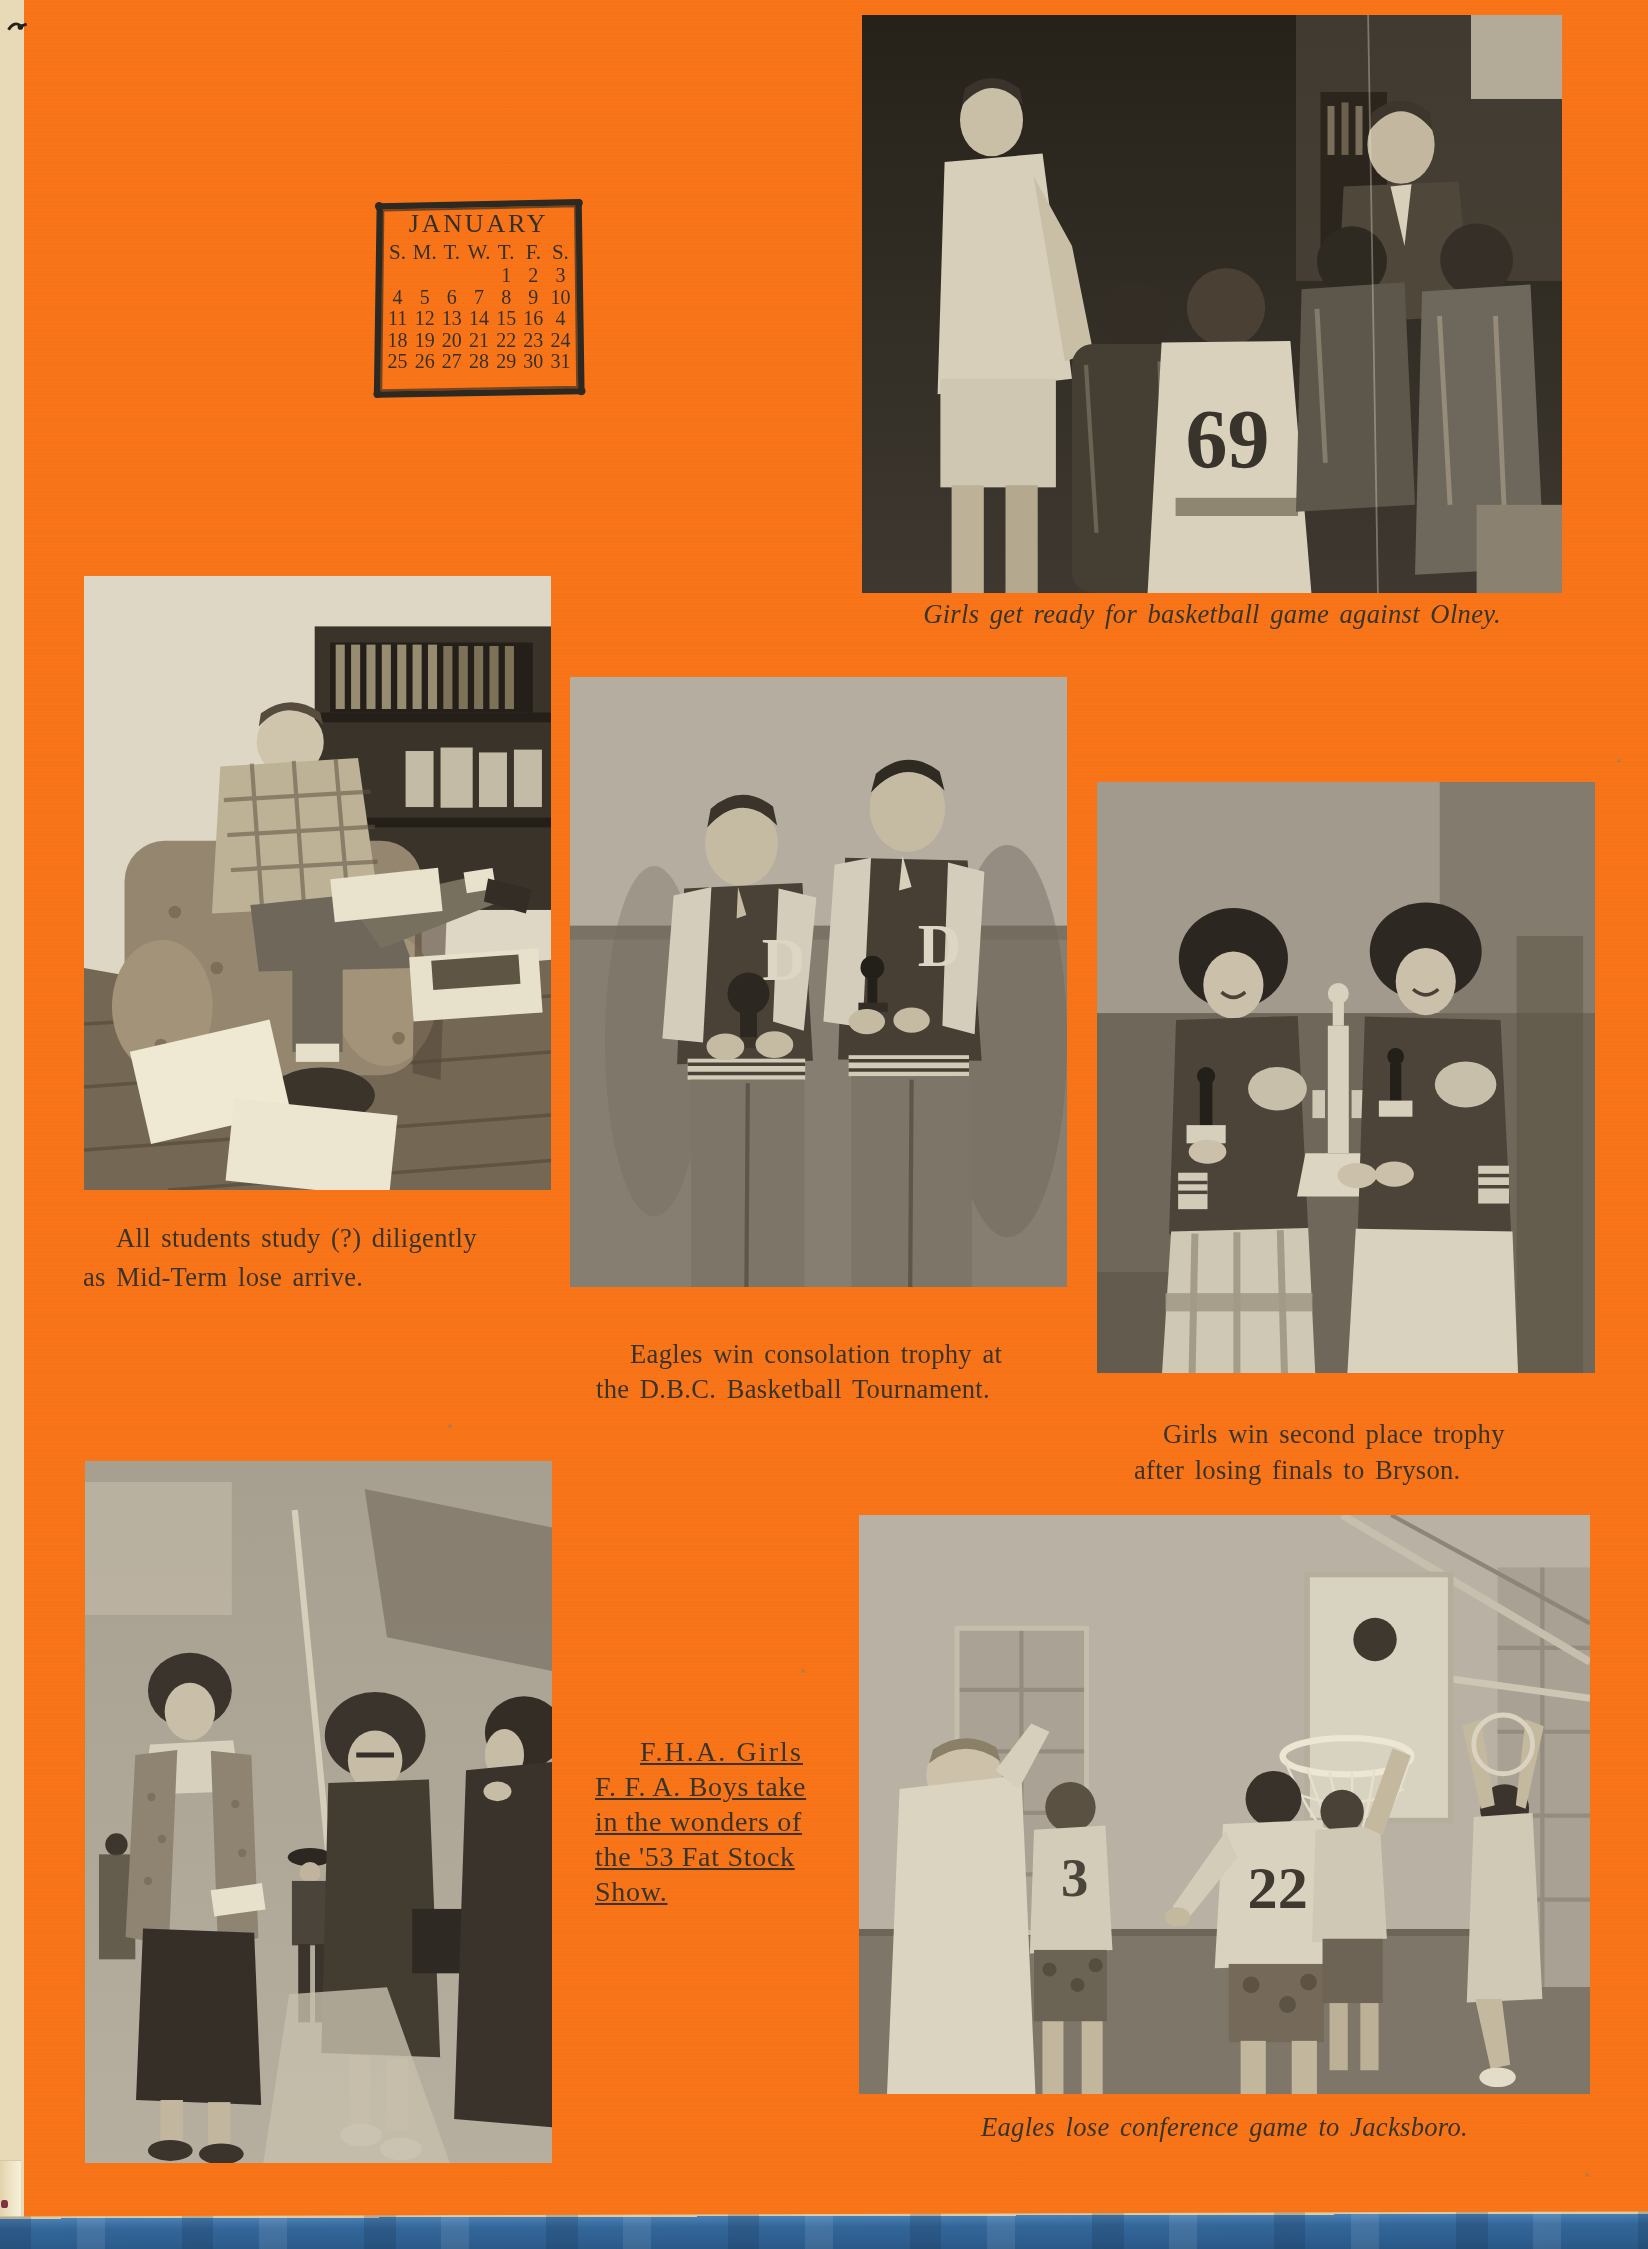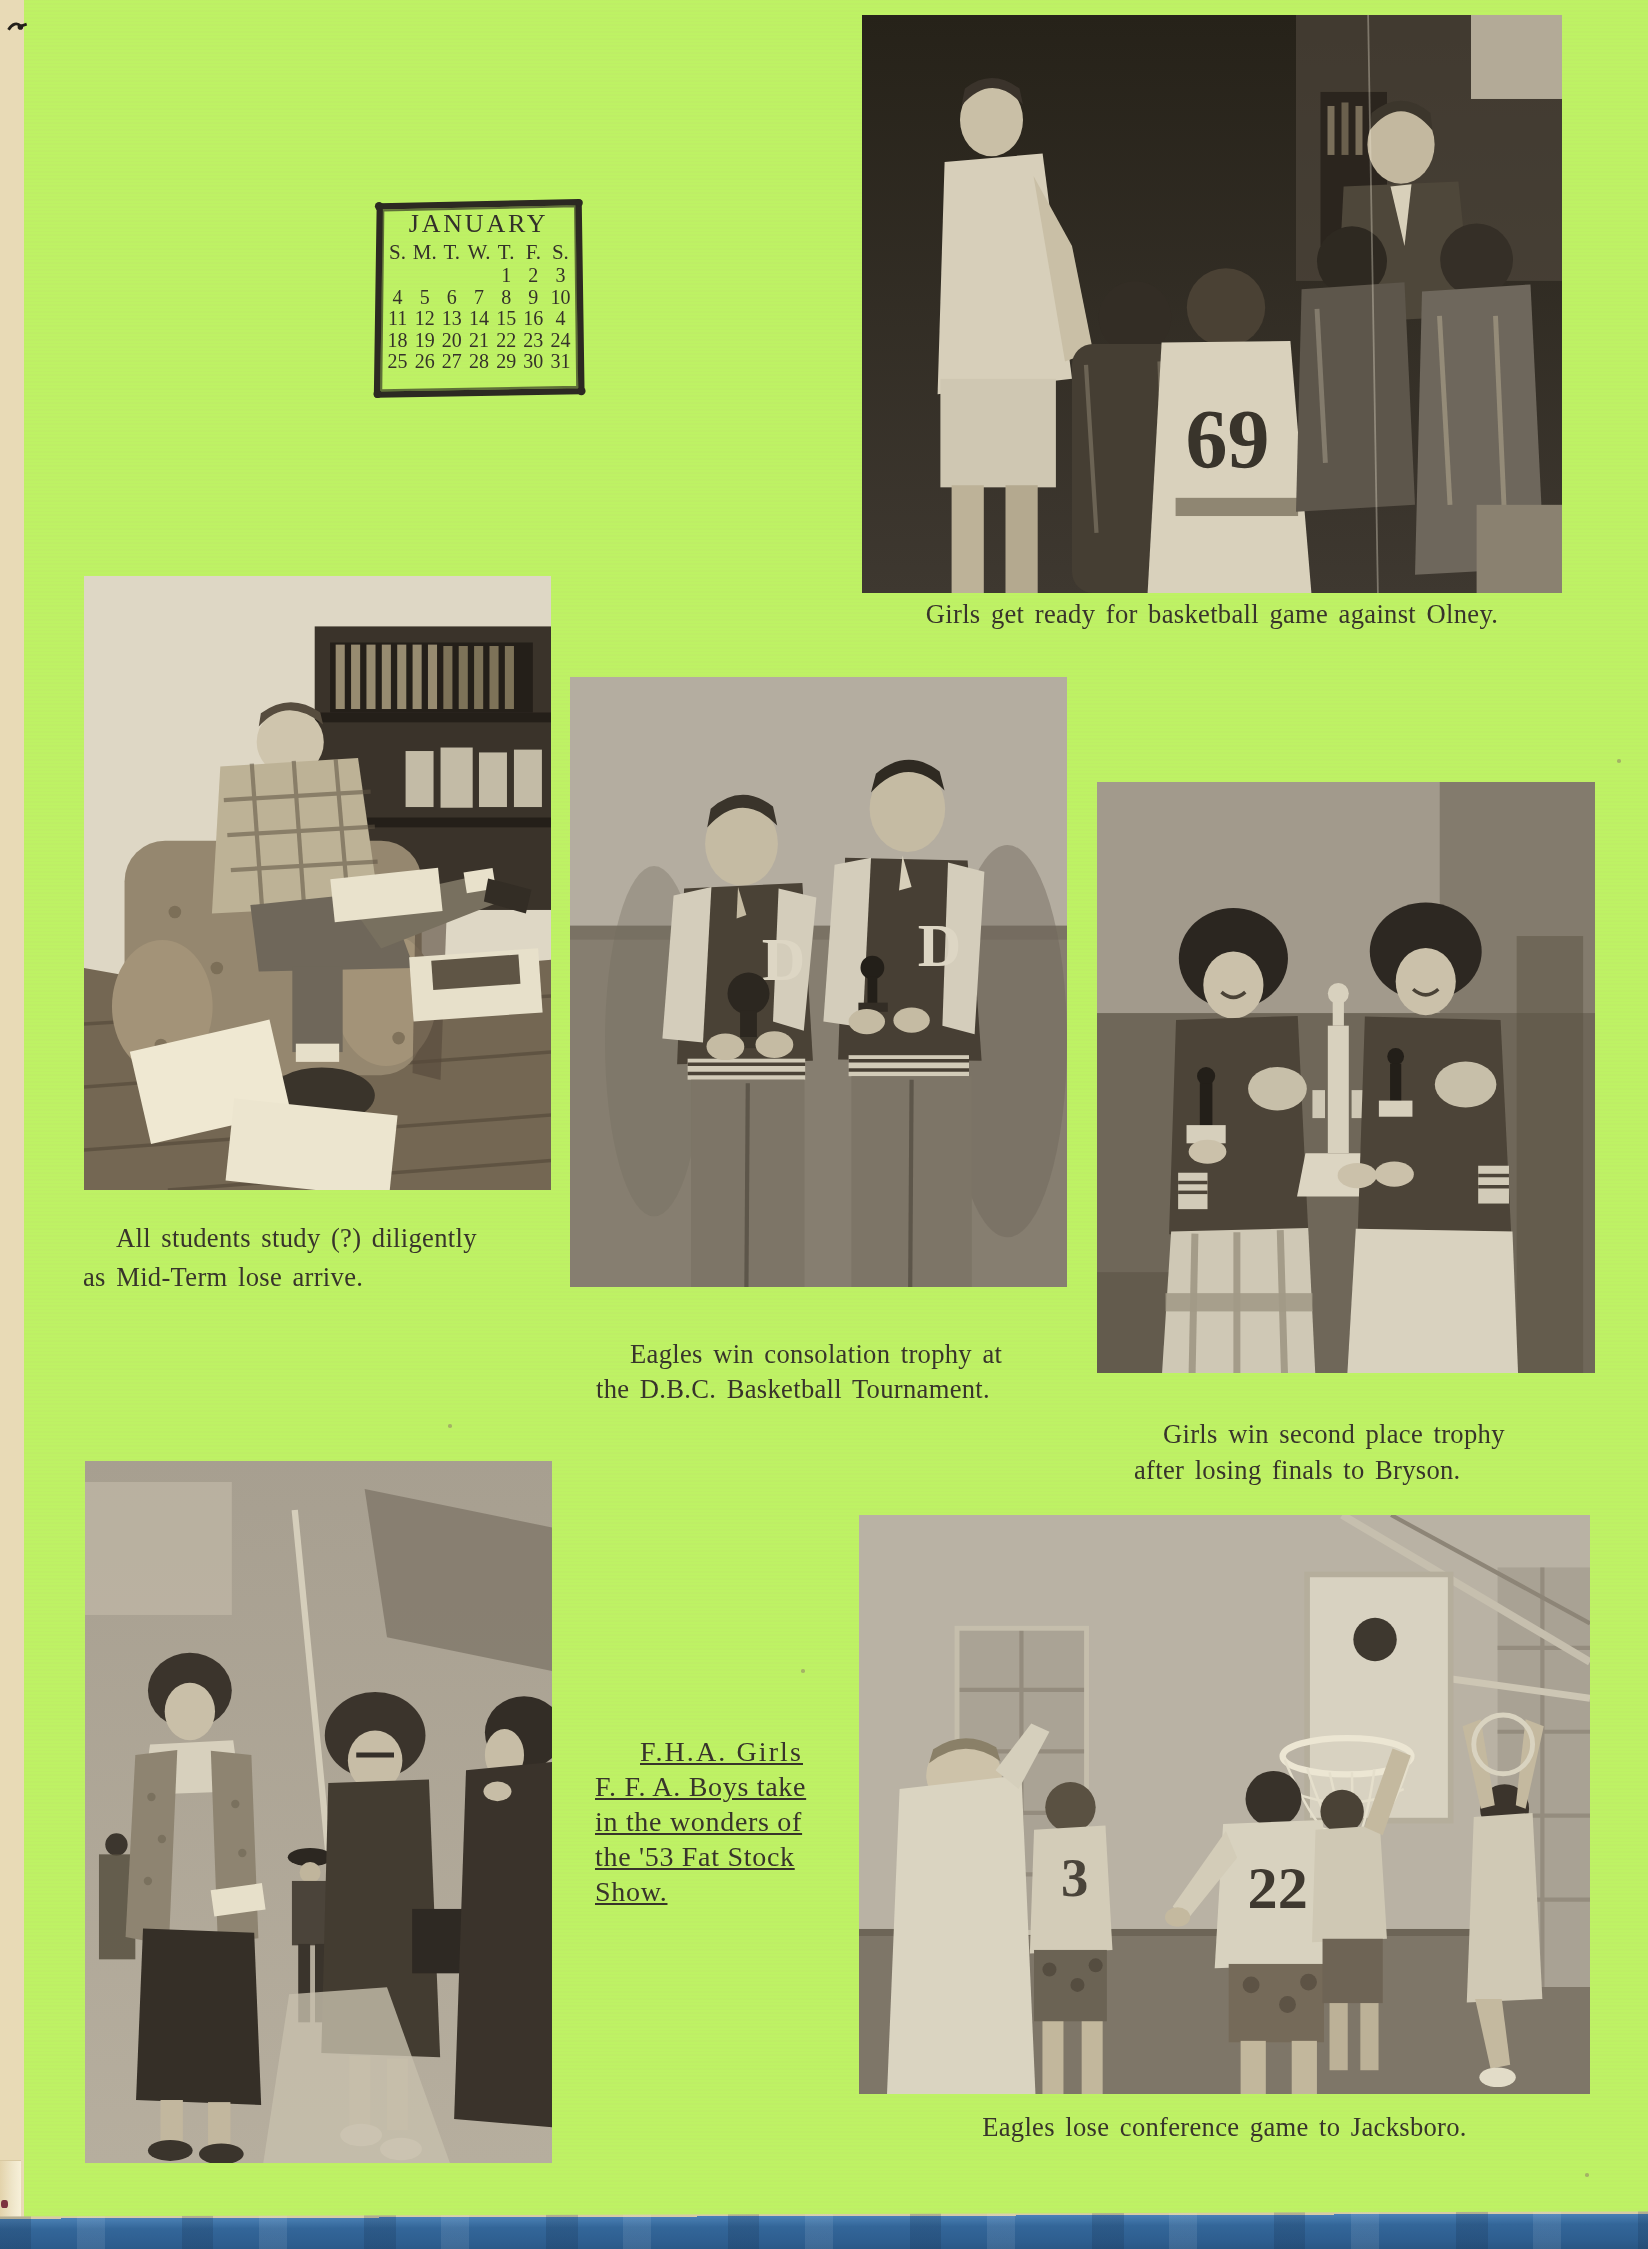--- a/index.html
+++ b/index.html
@@ -1,34 +1,34 @@
 <!DOCTYPE html>
 <html style="font-size:11.2px"><head>
 <meta charset="utf-8">
 <style>
   html,body{margin:0;padding:0;background:#f7f0d9;}
-  .page{position:relative;width:1649px;height:2250px;background:#bef264;overflow:hidden;
+  .page{position:relative;width:1649px;height:2250px;background:#f97316;overflow:hidden;
         font-family:"Liberation Serif",serif;color:#39352c;}
   .page::before{content:"";position:absolute;inset:0;pointer-events:none;
         background:repeating-linear-gradient(180deg,rgba(190,170,130,.05) 0 1.4px,transparent 1.4px 3.5px);}
   .edge-strip{position:absolute;left:0;top:0;width:24px;height:2250px;
         background:
           linear-gradient(90deg,rgba(150,115,70,.35) 0 1.4px,transparent 1.4px 5.6px,rgba(160,125,80,.28) 5.6px 7px,transparent 7px 12px,rgba(150,115,70,.3) 12px 13.3px,transparent 13.3px 18px,rgba(150,115,70,.18) 18px 19.6px,transparent 19.6px 24px),
           linear-gradient(90deg,#dcc9a1,#ead dbb 35%,#f2ead2 75%,#f7f0d9);
         background-color:#e8dab6;}
   .corner-pages{position:absolute;left:0;top:2160px;width:21px;height:59px;
         background:linear-gradient(90deg,#e3d3ab,#efe6ca 60%,#f7f0d9);border-top:1.4px solid #d9c9a2;}
   .corner-speck{position:absolute;left:1.4px;top:2200px;width:6.3px;height:8.4px;background:#7d3340;border-radius:40%;}
   .binding{position:absolute;left:0;top:2214px;width:1649px;height:42px;transform:skewY(-0.18deg);
         background:linear-gradient(180deg,#d8cba6 0,#d8cba6 2.1px,#4a80b4 2.1px,#336699 30%,#2d5d8e 70%,#27527e 100%);}
   .binding::after{content:"";position:absolute;inset:0;
         background:repeating-linear-gradient(90deg,rgba(15,35,60,.18) 0 31.5px,transparent 31.5px 77px,rgba(230,240,250,.10) 77px 105px,transparent 105px 182px);}
   .photo{position:absolute;display:block;}
   .caption{position:absolute;font-size:26.6px;letter-spacing:0.3px;word-spacing:3.5px;color:#38342b;white-space:nowrap;}
-  .caption.center{text-align:center;}
+  .caption.center{text-align:center;font-style:italic;}
   .fha{position:absolute;left:595px;top:1734px;width:252px;font-size:28px;line-height:35px;color:#38342b;letter-spacing:0.7px;text-decoration:underline;}
   .fha .l1{padding-left:45px;letter-spacing:2.1px;}
   .calendar{position:absolute;left:370px;top:195px;width:217px;height:206px;}
   .cal-title{position:absolute;left:0;top:14px;width:100%;text-align:center;font-size:26px;letter-spacing:2.8px;color:#33302a;}
   .cal-grid{position:absolute;left:14px;top:45px;width:190px;display:grid;grid-template-columns:repeat(7,1fr);
         text-align:center;font-size:20px;color:#35312a;line-height:21.4px;}
   .cal-grid .hdr{font-size:21px;line-height:24px;padding-bottom:1.4px;}
   .speck{position:absolute;width:3.5px;height:3.5px;border-radius:50%;background:#8e8166;opacity:.55;}
   .pen-mark{position:absolute;left:7px;top:19.6px;}
 </style>

